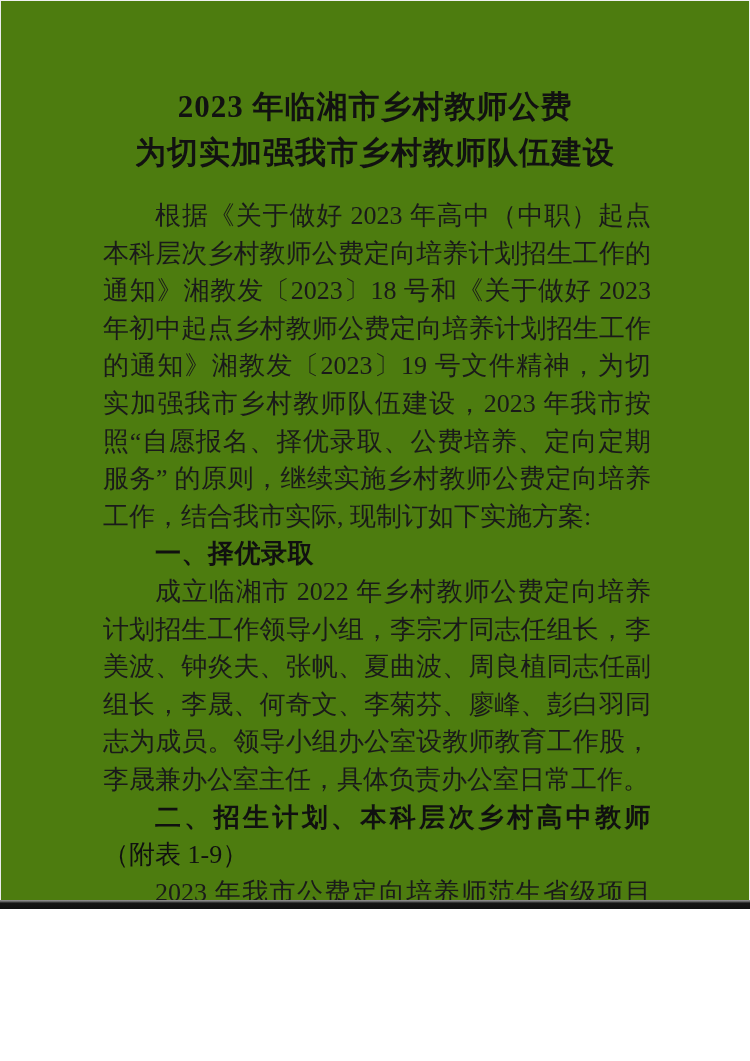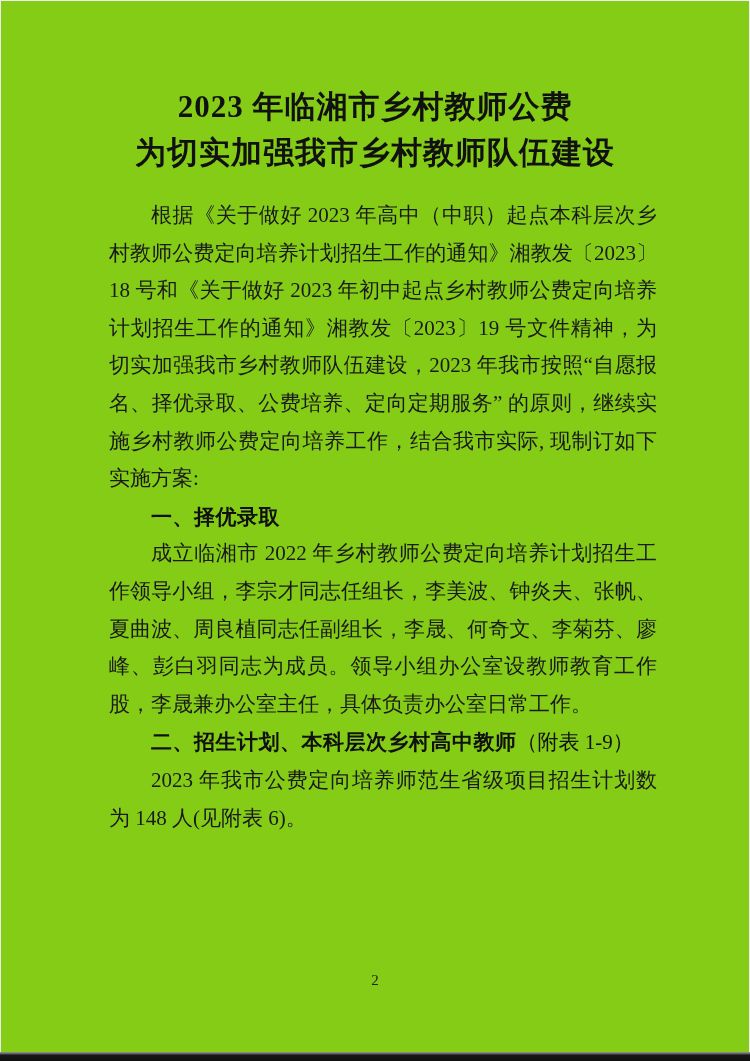--- a/index.html
+++ b/index.html
@@ -3,47 +3,47 @@
 <meta charset="utf-8">
 <style>
   html, body {
     margin: 0;
     padding: 0;
     background: #ffffff;
   }
   .page {
     position: relative;
     width: 750px;
-    height: 1061px;
+    height: 909px;
     margin: 0;
-    background: #84cc16;
+    background: #4d7c0f;
     overflow: hidden;
     box-shadow: inset 1px 0 0 #ececec, inset -1px 0 0 #f2f2f2, inset 0 1px 0 #f0f0f0;
     font-family: "Liberation Serif", "DejaVu Serif", serif;
     color: #161616;
   }
   .doc-title {
     position: absolute;
     top: 84px;
     left: 0;
     width: 100%;
     text-align: center;
     font-weight: bold;
     font-size: 31px;
     line-height: 46px;
     letter-spacing: 1px;
     color: #111;
   }
   .doc-title .t-line { display: block; }
   .content {
     position: absolute;
-    left: 109px;
+    left: 103px;
     top: 197px;
     width: 548px;
-    font-size: 21px;
+    font-size: 26px;
     line-height: 37.6px;
     text-align: justify;
     text-justify: inter-character;
     color: #1a1a1a;
   }
   .content p {
     margin: 0;
     padding: 0;
     text-indent: 2em;
   }

